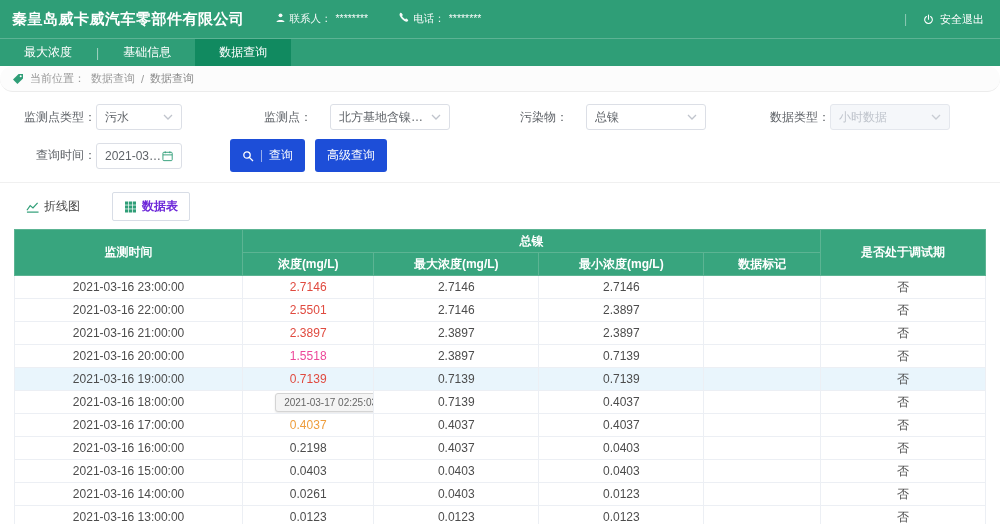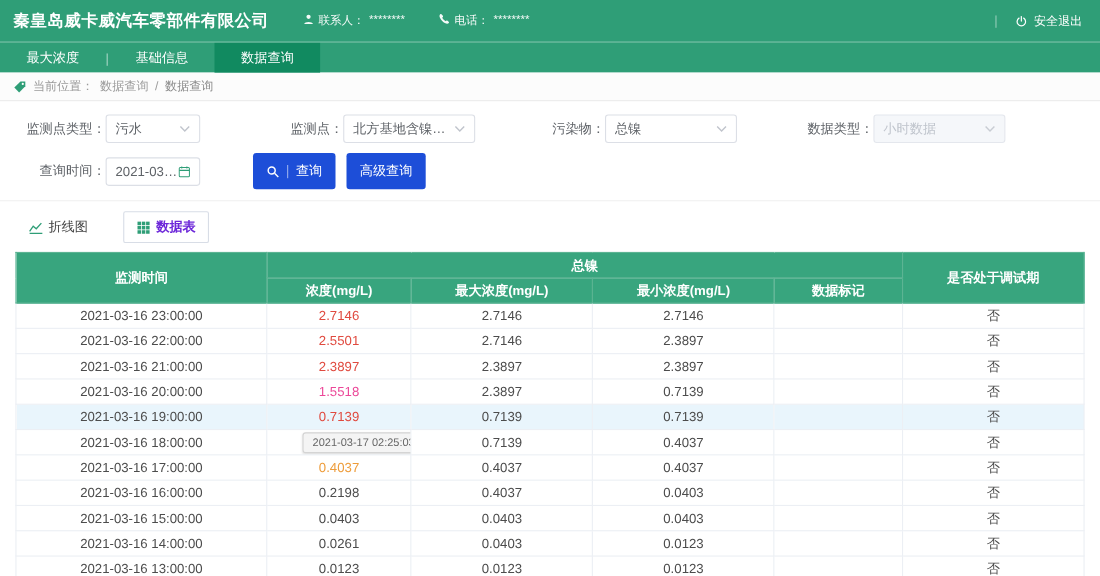--- a/index.html
+++ b/index.html
@@ -16,32 +16,32 @@
 
   
   .navbar{height:27px;background:#2f9e77;display:flex;align-items:stretch;font-size:12px;color:#fff;
           border-top:1px solid rgba(255,255,255,.22);}
   .nav-item{display:flex;align-items:center;padding:0 24px;cursor:pointer;}
   .nav-item.active{background:#118a60;}
   .nav-sep{display:flex;align-items:center;color:rgba(255,255,255,.55);}
 
   
   .breadcrumb{height:25px;background:#fcfcfc;border-bottom:1px solid #ececec;display:flex;align-items:center;
-              padding-left:12px;gap:6px;font-size:11px;color:#9a9a9a;}
+              padding-left:12px;gap:6px;font-size:11px;color:#9a9a9a;border-radius:13px;}
   .breadcrumb .cur{color:#8a8a8a;}
   .breadcrumb svg{width:12px;height:12px;}
 
   
   .filters{padding:12px 0 10px;border-bottom:1px solid #f0f0f0;}
   .frow{display:flex;align-items:center;}
   .frow + .frow{margin-top:9px;}
   .fgroup{display:flex;align-items:center;}
   .flabel{font-size:12px;color:#5f6368;text-align:right;white-space:nowrap;}
   .lw96{width:96px;} .lw72{width:72px;} .lw60{width:60px;}
-  .ml58{margin-left:58px;} .ml52{margin-left:52px;} .ml48{margin-left:48px;}
+  .ml58{margin-left:58px;gap:18px;} .ml52{margin-left:52px;} .ml48{margin-left:48px;}
   .select,.dateinput{height:26px;border:1px solid #dcdfe6;border-radius:3px;background:#fff;display:flex;
         align-items:center;justify-content:space-between;padding:0 8px;font-size:12px;color:#5f6368;
         box-sizing:border-box;cursor:pointer;}
   .select.disabled{background:#f5f7fa;color:#bfc4cc;border-color:#e4e7ed;cursor:not-allowed;}
   .sel-val{overflow:hidden;white-space:nowrap;text-overflow:ellipsis;}
   .chev{width:10px;height:6px;flex:none;margin-left:6px;}
   .w110{width:86px;} .w120{width:120px;}
   .btn{height:33px;border:none;border-radius:3px;background:#1d4ed8;color:#fff;font-size:12px;display:flex;
        align-items:center;padding:0 12px;cursor:pointer;font-family:inherit;}
   .btn + .btn{margin-left:10px;}

